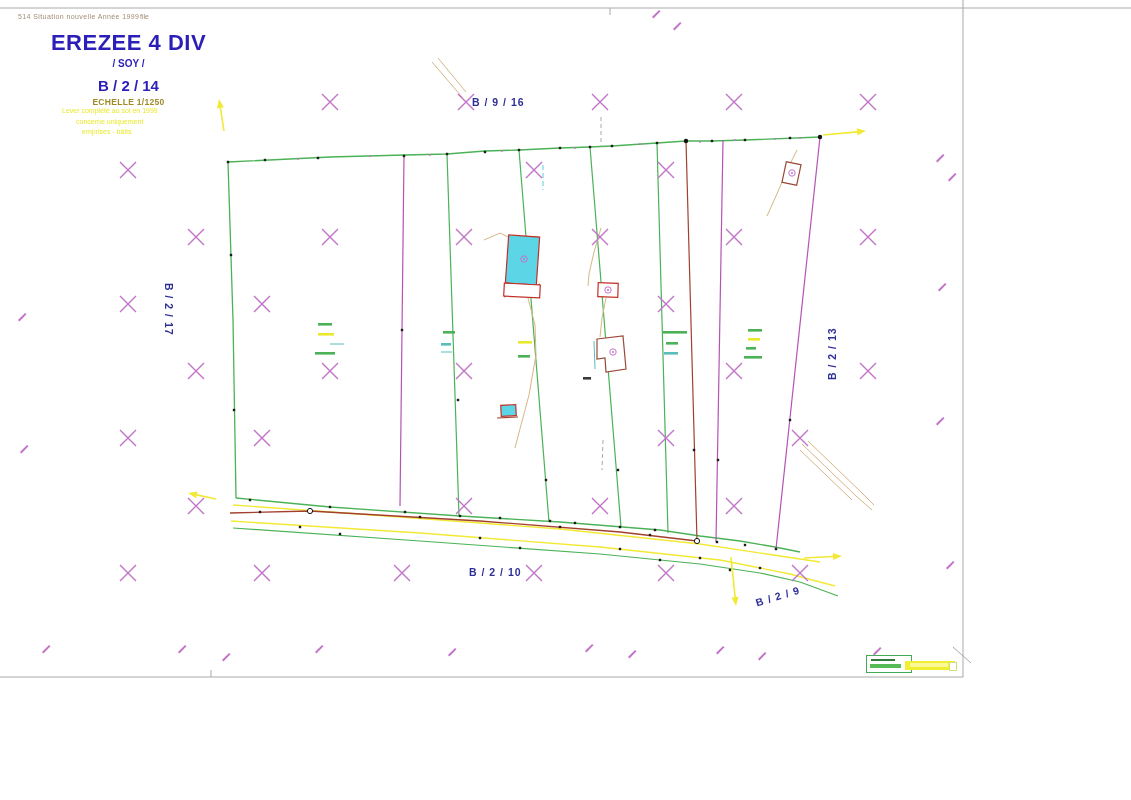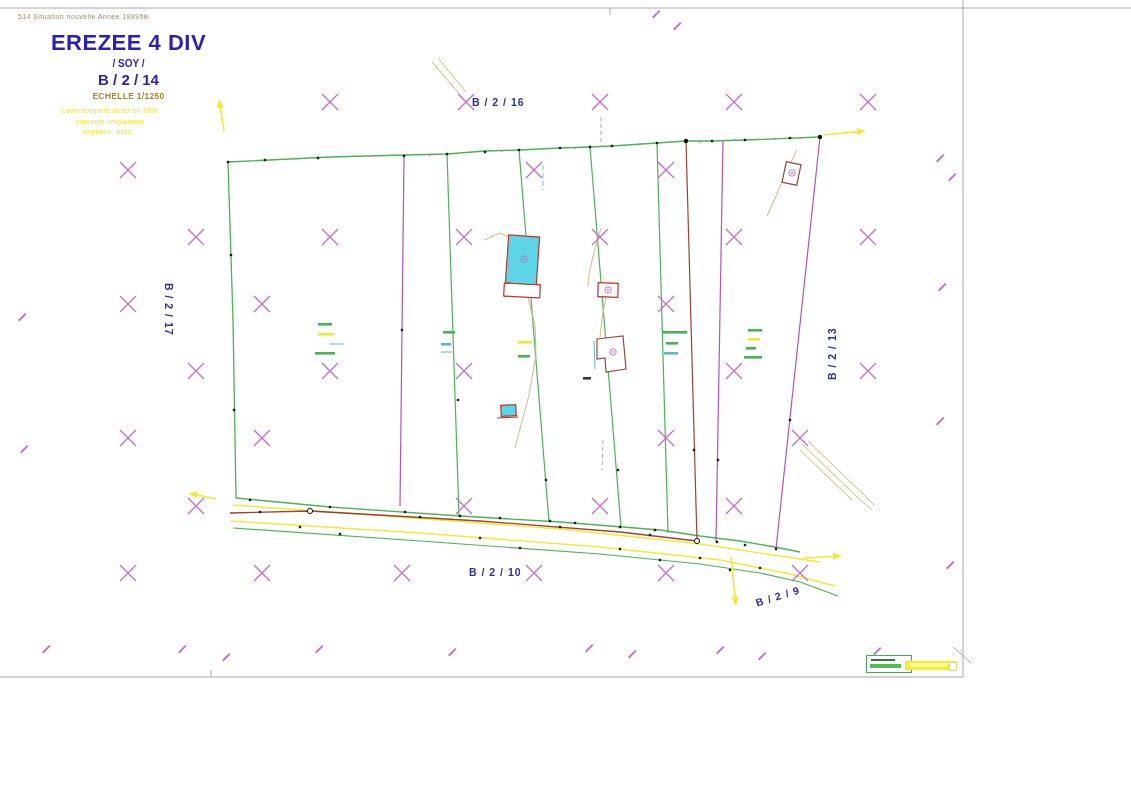--- a/index.html
+++ b/index.html
@@ -5,21 +5,21 @@
   html,body{margin:0;padding:0;background:#ffffff;}
   #sheet{position:relative;width:1131px;height:800px;background:#ffffff;overflow:hidden;
          font-family:"Liberation Sans",sans-serif;}
   #plan-svg{position:absolute;left:0;top:0;}
   .hdr{position:absolute;white-space:nowrap;}
   #file-info{left:18px;top:13px;font-size:7px;color:#a08d75;letter-spacing:.4px;}
   #file-word{left:140px;top:13px;font-size:7px;color:#a08d75;}
   #title-block{left:36px;top:30px;width:185px;text-align:center;}
   #main-title{font-size:22px;font-weight:bold;color:#2c1fb8;letter-spacing:.5px;}
   #sub-title{font-size:10px;font-weight:bold;color:#2c1fb8;margin-top:2px;}
-  #sheet-ref{font-size:15px;font-weight:bold;color:#2c1fb8;margin-top:2px;}
+  #sheet-ref{font-size:15px;font-weight:bold;color:#2c1fb8;margin-top:8px;}
   #scale-line{font-size:8.5px;font-weight:bold;color:#a08a2a;margin-top:3px;letter-spacing:.3px;}
   .note{position:absolute;font-size:7px;color:#e9e92f;white-space:nowrap;}
   .plan-label{position:absolute;font-size:10.5px;font-weight:600;color:#2e2e96;
               letter-spacing:1px;white-space:nowrap;transform-origin:0 0;}
   #legend-box{position:absolute;left:866px;top:655px;width:44px;height:16px;
               border:1px solid #44aa55;background:#fff;}
   #legend-text-bar{position:absolute;left:4px;top:3px;width:24px;height:2px;background:#2f7a3a;}
   #legend-fill-bar{position:absolute;left:3px;top:8px;width:31px;height:4px;background:#55bb55;}
   #legend-yellow-bar{position:absolute;left:905px;top:661px;width:50px;height:9px;background:#f2ee30;}
   #legend-yellow-text{position:absolute;left:5px;top:2px;width:38px;height:4px;background:#fbf89a;}
@@ -240,21 +240,21 @@
     <div id="sub-title">/ SOY /</div>
     <div id="sheet-ref">B / 2 / 14</div>
     <div id="scale-line">ECHELLE 1/1250</div>
   </div>
 
   <div class="note" style="left:62px;top:107px">Lever complété au sol en       1999</div>
   <div class="note" style="left:76px;top:118px">concerne uniquement</div>
   <div class="note" style="left:82px;top:128px">emprises - bâtis</div>
 
   <div id="labels">
-      <div class="plan-label" style="left: 472px; top: 96px;">B / 2 / 16</div>
+      <div class="plan-label" style="left: 472px; top: 96px;">B / 9 / 16</div>
       <div class="plan-label" style="left: 175px; top: 283px; transform: rotate(90deg);">B / 2 / 17</div>
       <div class="plan-label" style="left: 826px; top: 380px; transform: rotate(-90deg);">B / 2 / 13</div>
       <div class="plan-label" style="left: 469px; top: 566px;">B / 2 / 10</div>
       <div class="plan-label" style="left: 754px; top: 597px; transform: rotate(-17deg);">B / 2 / 9</div>
     </div>
 
   <div id="legend-box">
     <div id="legend-text-bar"></div>
     <div id="legend-fill-bar"></div>
   </div>

